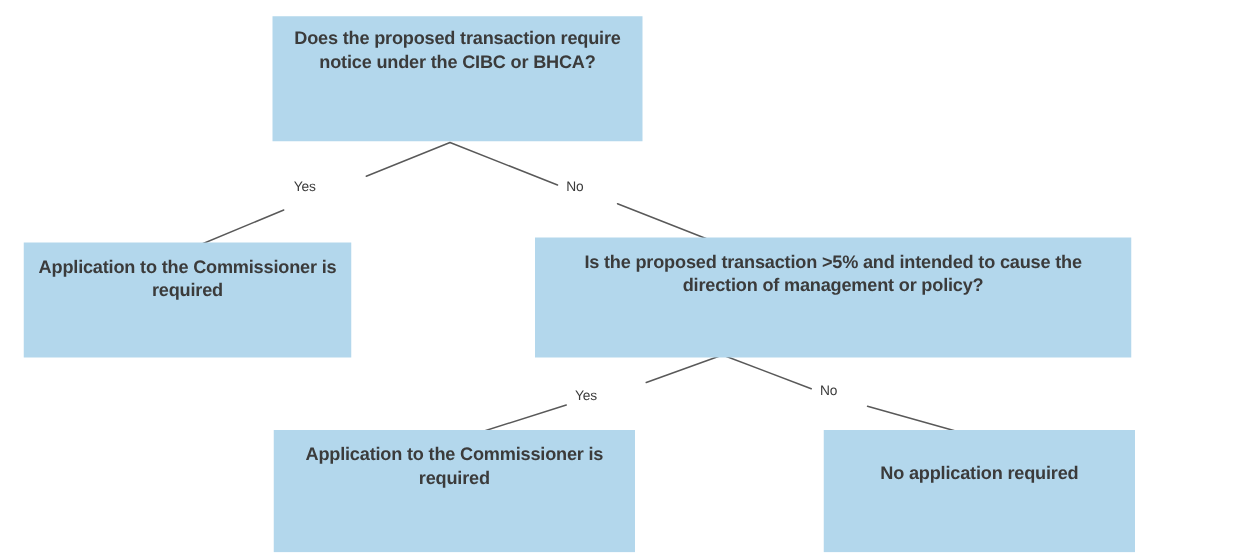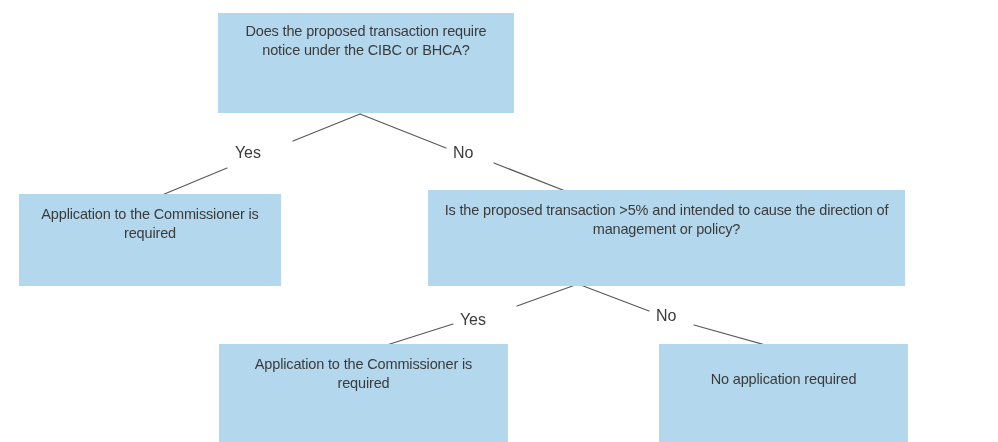--- a/index.html
+++ b/index.html
@@ -33,20 +33,21 @@
     justify-content: center;
     align-items: flex-start;
     text-align: center;
     color: #3b3b3b;
     font-size: 14.5px;
     line-height: 1.32;
     letter-spacing: -0.15px;
     padding-top: 9px;
     padding-left: 8px;
     padding-right: 8px;
+    font-weight: bold;
   }
   .node-text {
     display: block;
     width: 100%;
     white-space: pre-line;
   }
   
   #node-root      { left: 218px; top: 13px;  width: 296px; height: 100px; }
   #node-yes1      { left: 19px;  top: 194px; width: 262px; height: 92px;  }
   #node-decision2 { left: 428px; top: 190px; width: 477px; height: 96px;  }
@@ -54,21 +55,21 @@
   #node-no2       { left: 659px; top: 344px; width: 249px; height: 98px;  }
 
   #node-decision2 .node-text { padding-top: 2px; }
   #node-yes1 .node-text      { padding-top: 2px; }
   #node-yes2 .node-text      { padding-top: 2px; }
   #node-no2 .node-text       { padding-top: 17px; }
 
   .edge-label {
     position: absolute;
     color: #3b3b3b;
-    font-size: 16px;
+    font-size: 11px;
     letter-spacing: -0.1px;
     background: #ffffff;
     padding: 0 4px;
     line-height: 1.1;
     white-space: nowrap;
   }
   #label-b1-yes { left: 231px; top: 144px; }
   #label-b1-no  { left: 449px; top: 144px; }
   #label-b2-yes { left: 456px; top: 311px; }
   #label-b2-no  { left: 652px; top: 307px; }

